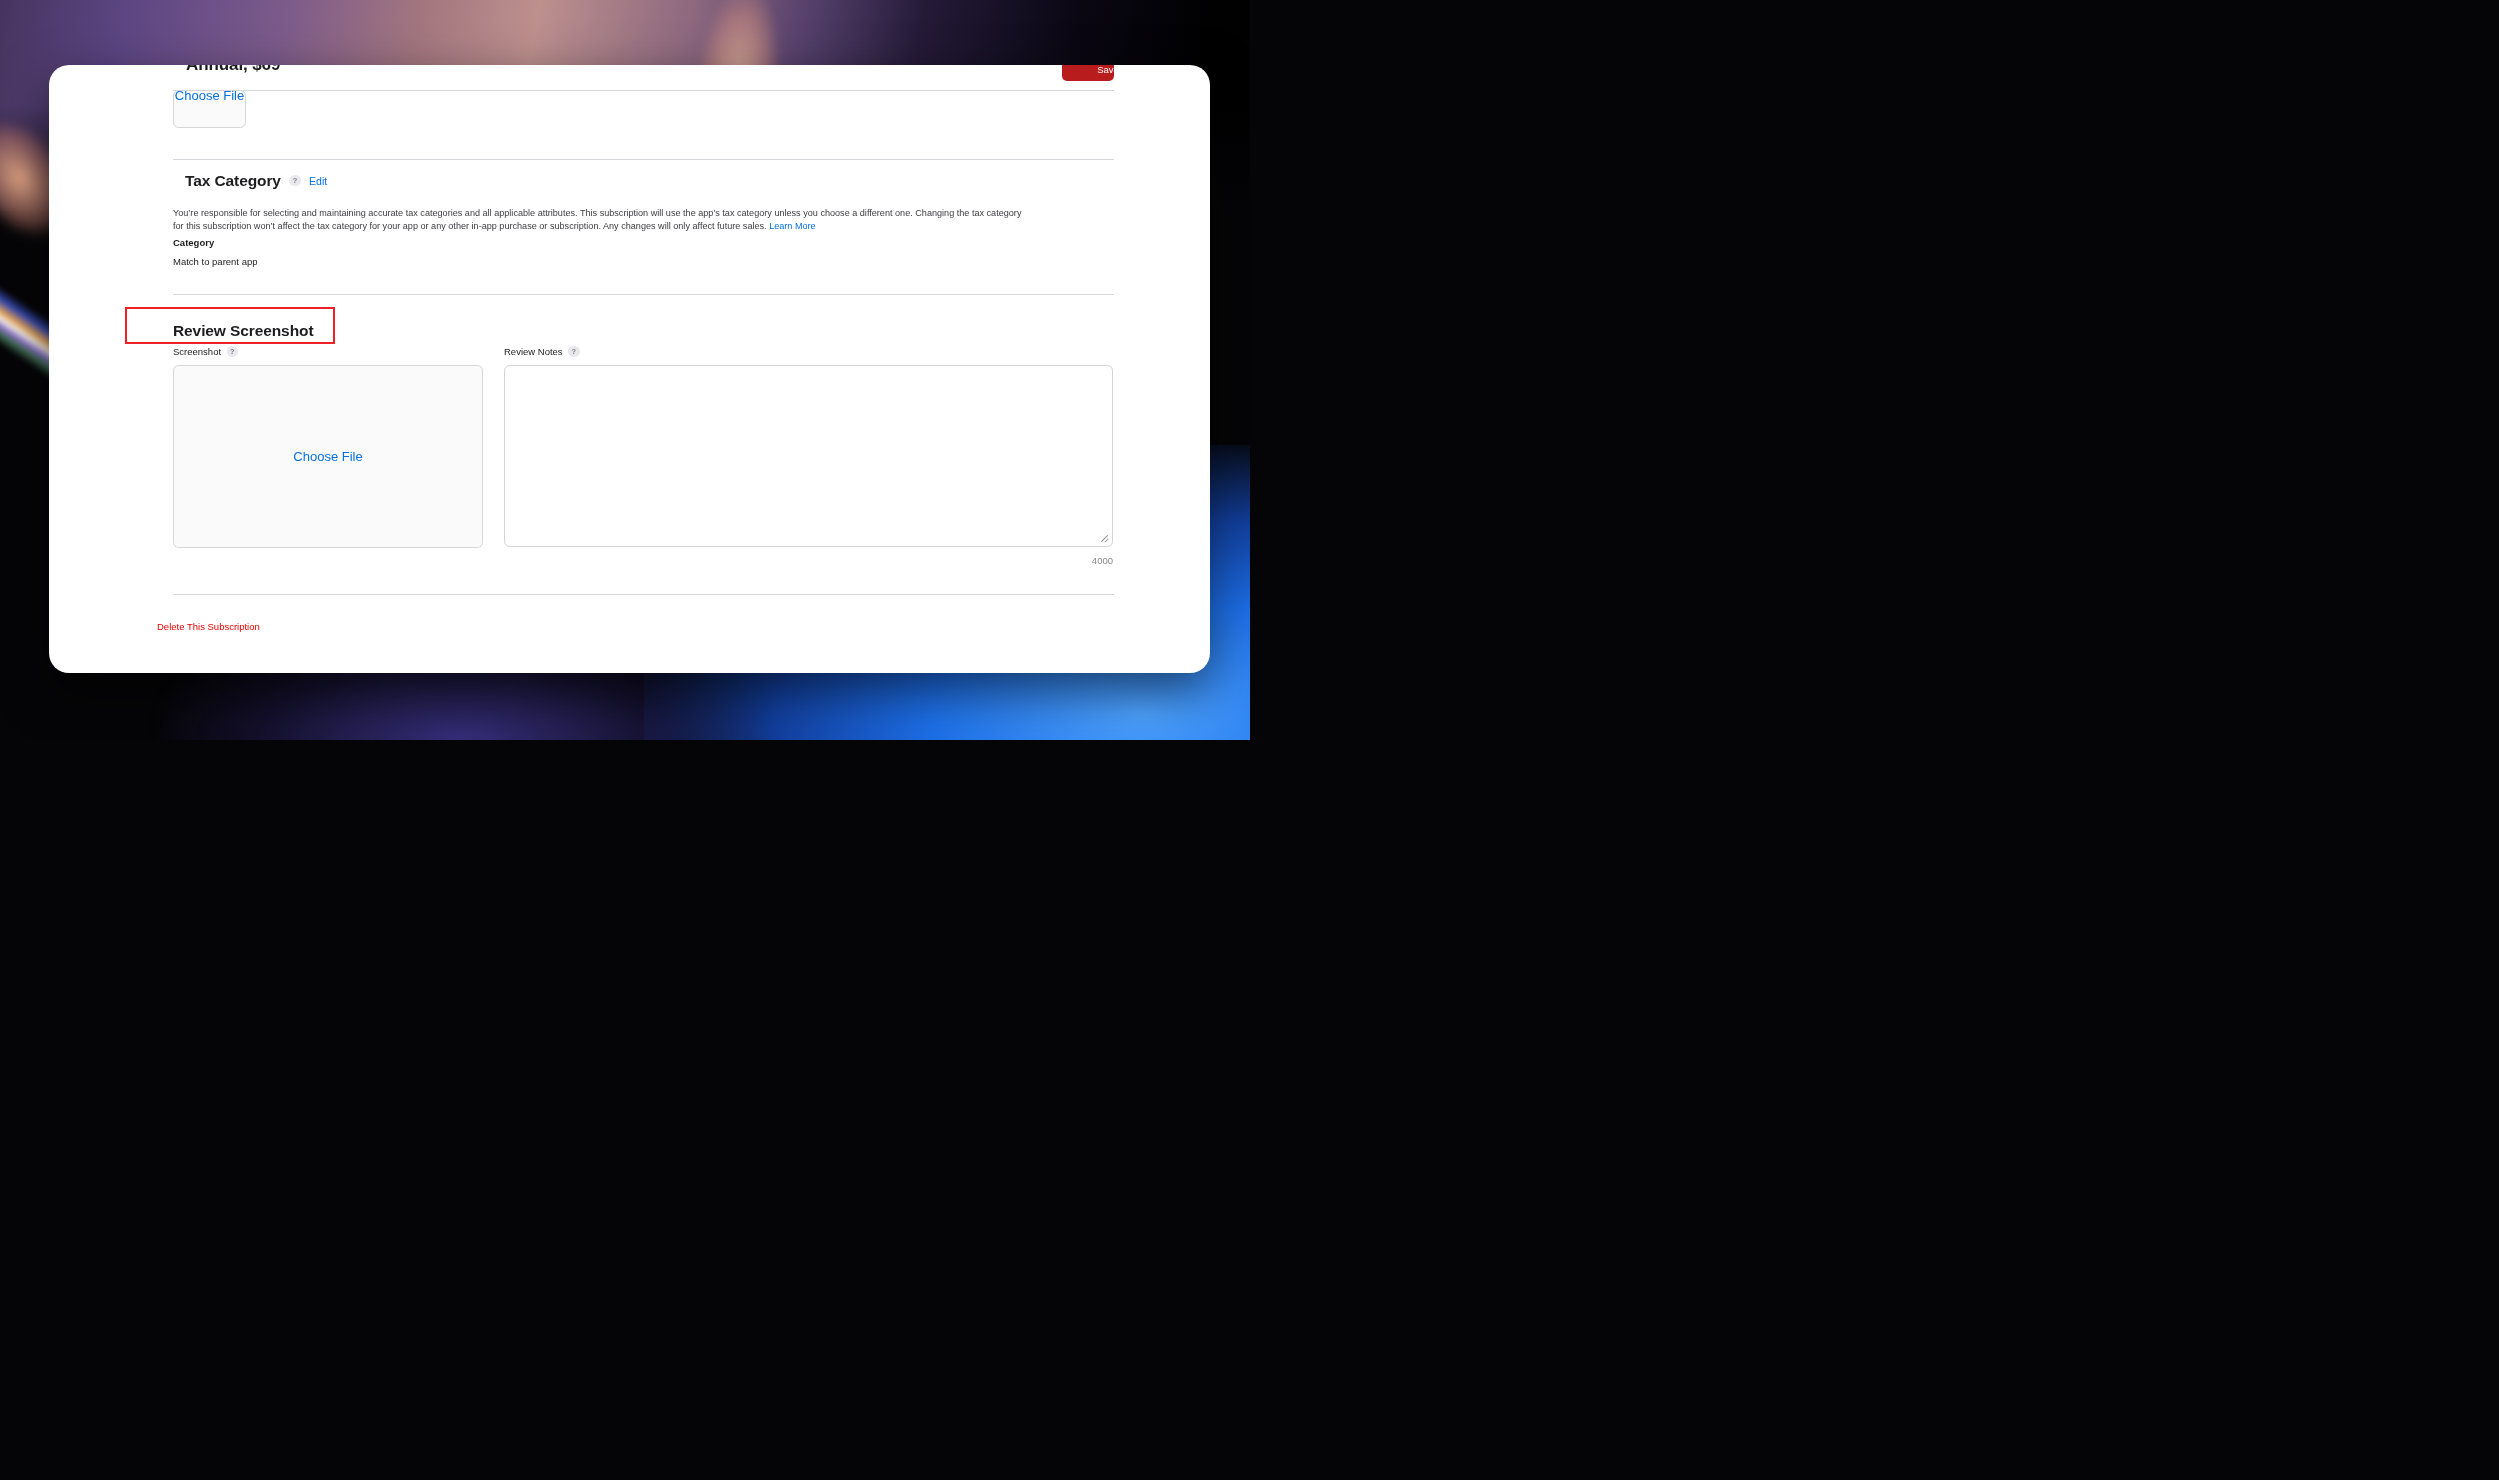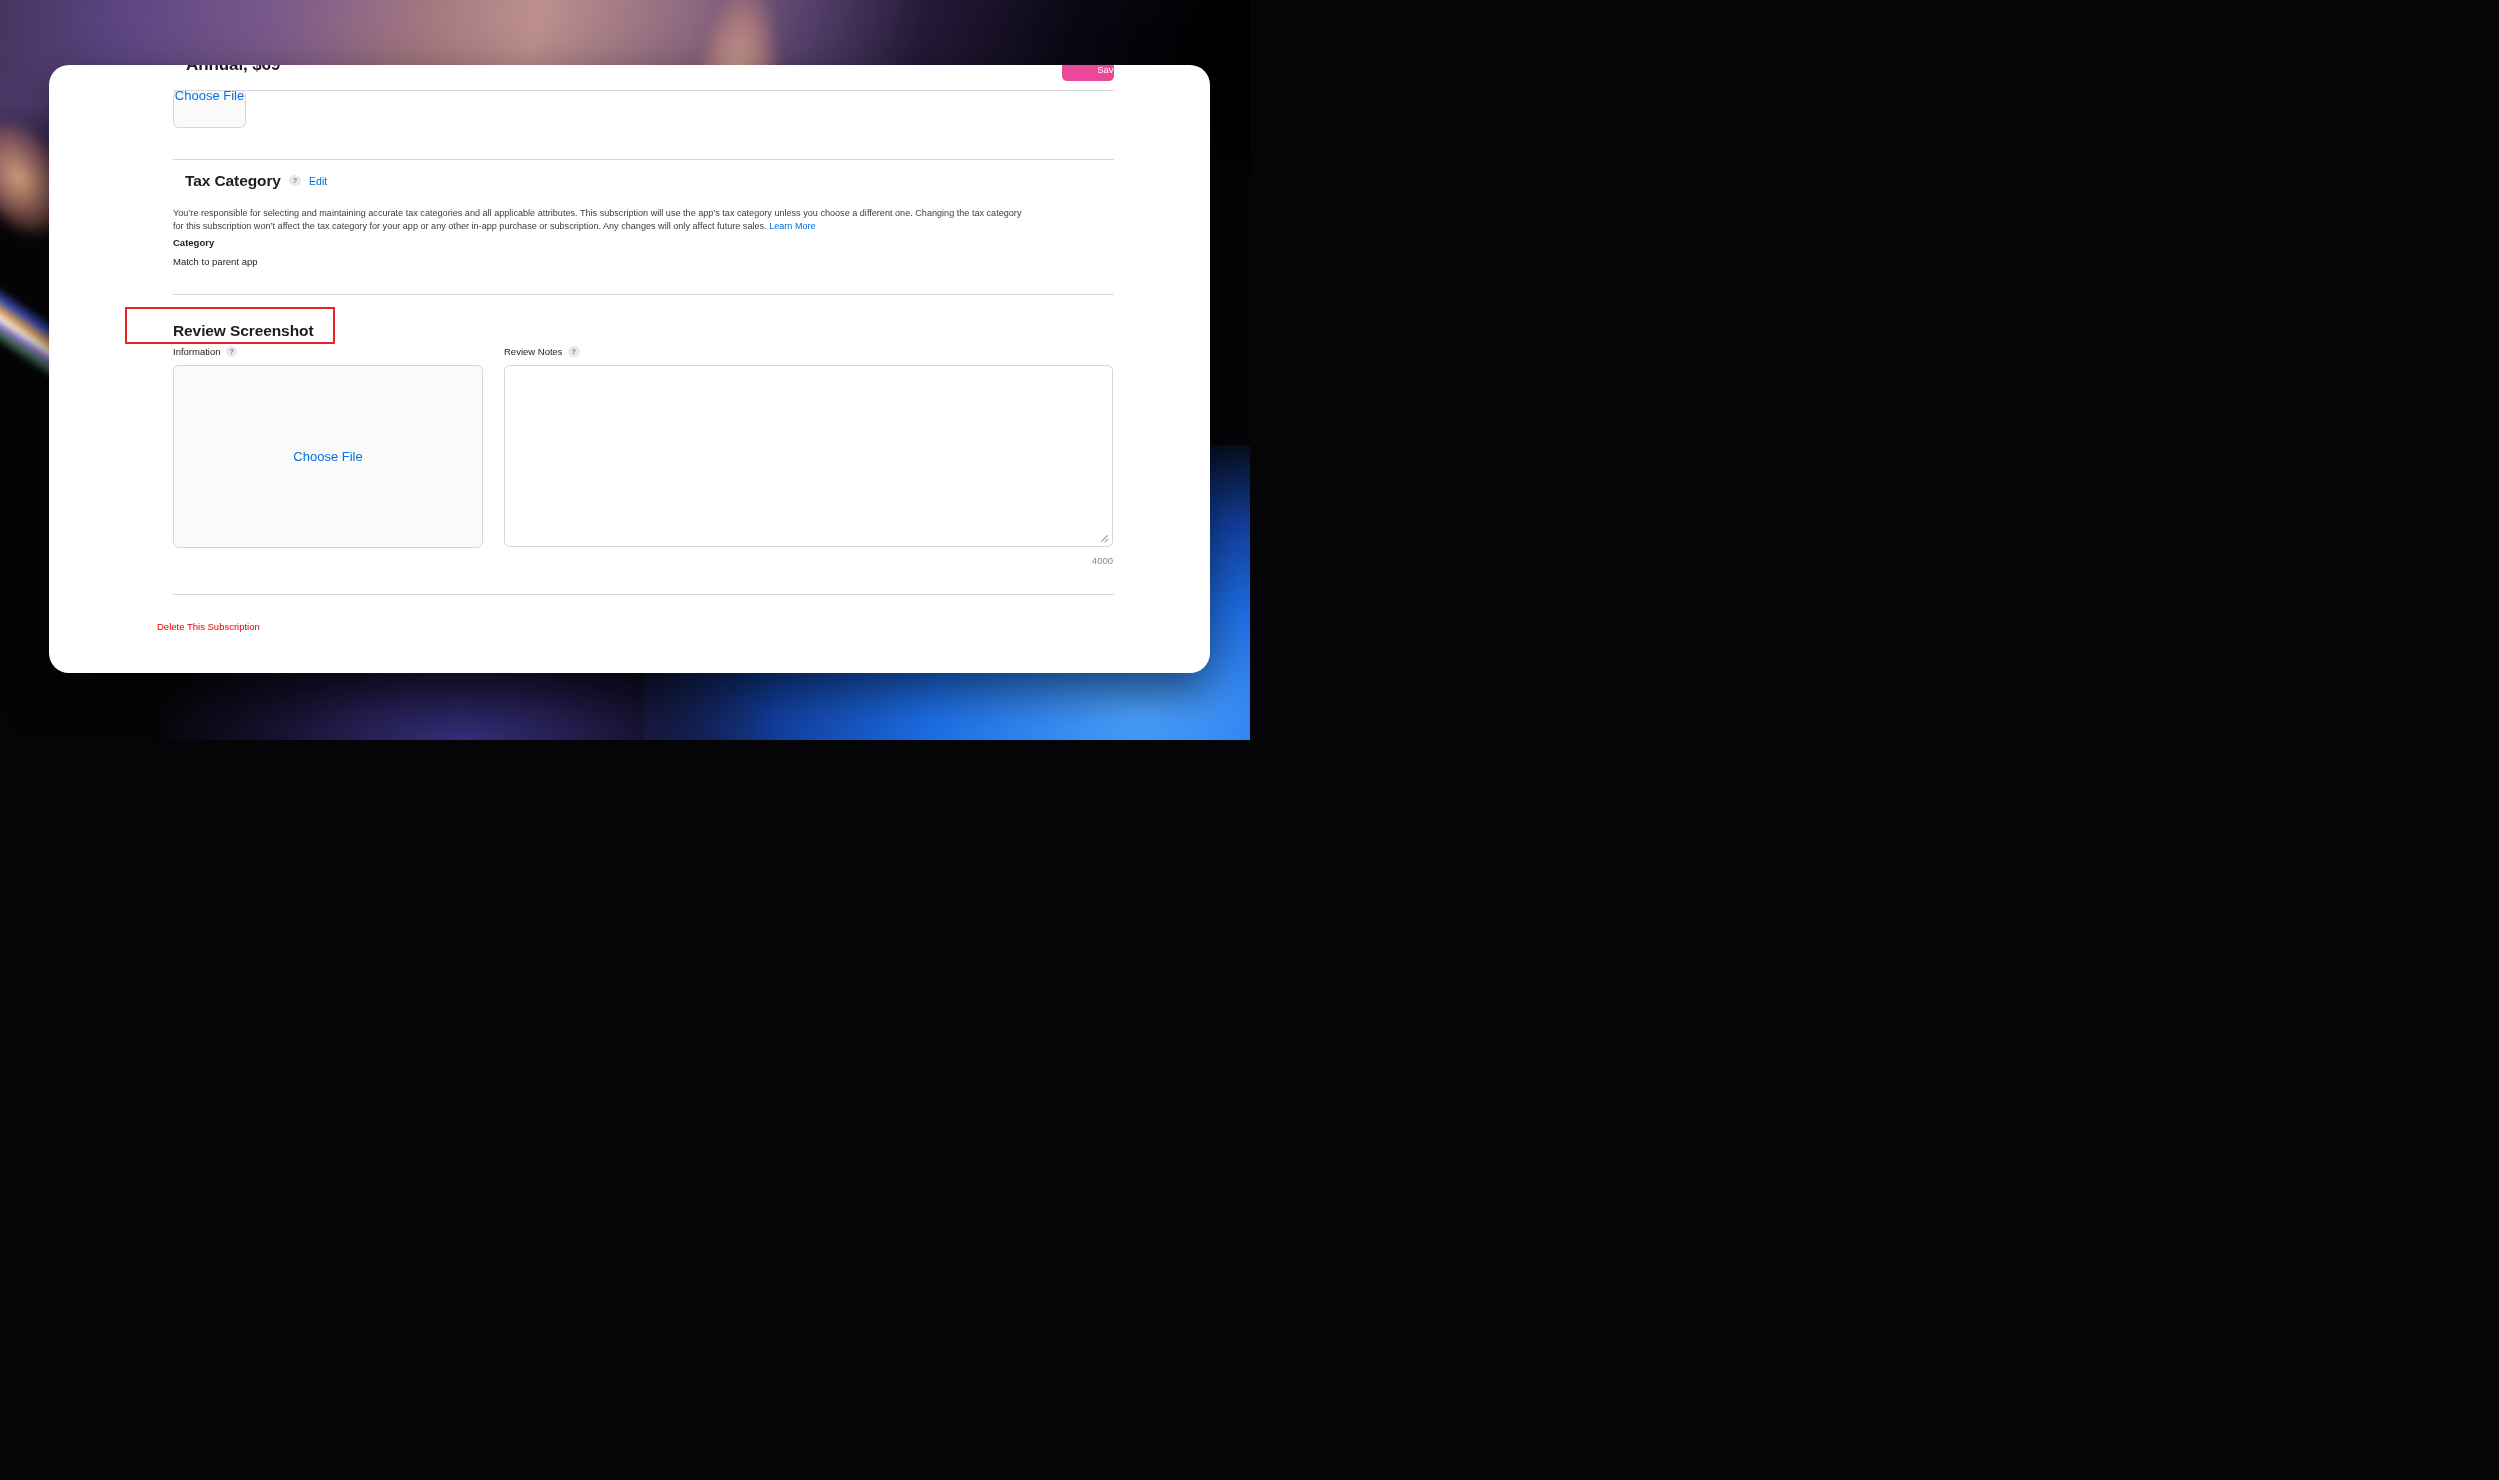--- a/index.html
+++ b/index.html
@@ -51,21 +51,21 @@
     box-shadow:0 17.6px 49px rgba(0,0,0,0.55);
     z-index:2;
   }
   .abs { position:absolute; }
   .page-title {
     left:124px; top:-10.6px; font-size:17px; line-height:21px; font-weight:700;
     color:#1d1d1f; letter-spacing:-0.1px; white-space:nowrap;margin-left:13px;
   }
   .save-btn {
     left:1013px; top:-6.3px; width:52px; height:22.5px;
-    background:#ec4899; border:none; border-radius:5px;
+    background:#b91c1c; border:none; border-radius:5px;
     color:#ffffff; font-size:9.5px; font-weight:500;
     font-family:"Liberation Sans", sans-serif;
     display:flex; align-items:center; justify-content:center; cursor:pointer;padding-left:40px;
   }
   .divider { left:124px; width:941px; height:0.7px; background:#d8d8dc; }
   .dropzone {
     background:#fafafa; border:0.7px solid #d6d6d6; border-radius:5.6px;
     display:flex; align-items:center; justify-content:center; overflow:hidden;
     cursor:pointer;
   }
@@ -142,21 +142,21 @@
   <div class="abs field-label" style="left:124px; top:172px;">Category</div>
   <div class="abs field-value" style="left:124px; top:191px;">Match to parent app</div>
 
   <div class="abs divider" style="top:229px;"></div>
 
   <div class="abs annotation-box"></div>
 
   <h2 class="abs section-heading" style="left:124px; top:256px;">Review Screenshot</h2>
 
   <div class="abs label-row" style="left:124px; top:281px;">
-    <span>Information</span>
+    <span>Screenshot</span>
     <span class="help-badge">?</span>
   </div>
   <div class="abs label-row" style="left:455px; top:281px;">
     <span>Review Notes</span>
     <span class="help-badge">?</span>
   </div>
 
   <div class="abs dropzone dz-screenshot">
     <span class="link">Choose File</span>
   </div>

